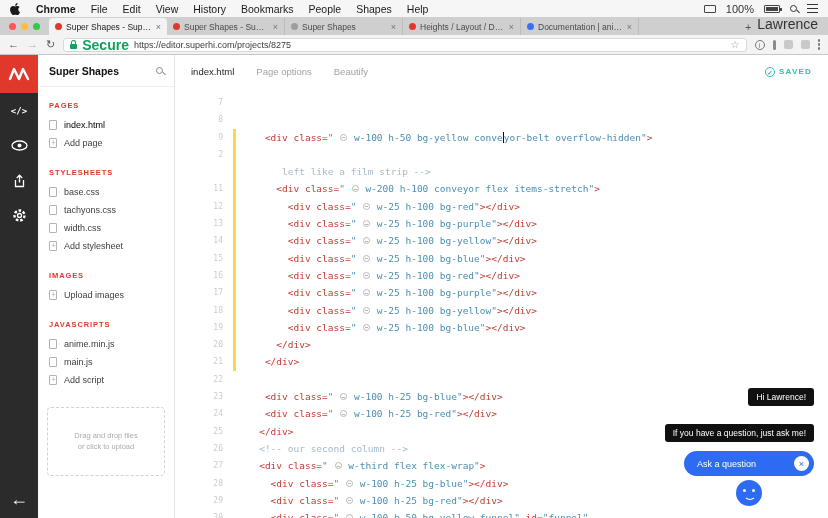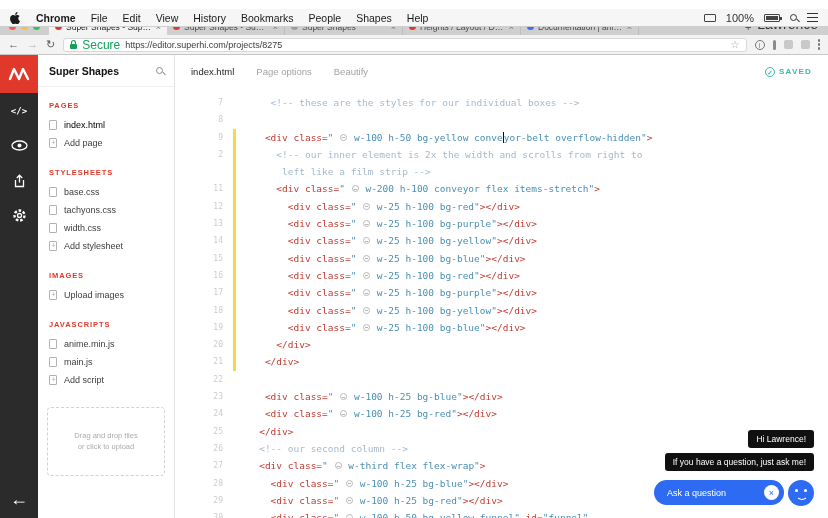--- a/index.html
+++ b/index.html
@@ -1,20 +1,20 @@
 <!DOCTYPE html>
 <html><head>
 <meta charset="utf-8">
 <style>
   * { margin:0; padding:0; box-sizing:border-box; }
   html,body { width:828px; height:518px; }
   body { position:relative; overflow:hidden; background:#fff; font-family:"Liberation Sans",sans-serif; -webkit-font-smoothing:antialiased; }
 
   
-  .menubar { position:absolute; top:9px; left:0; right:0; height:18px; background:#f6f6f6; border-bottom:1px solid #cfcfcf; display:flex; align-items:center; padding:0 10px; font-size:10.5px; color:#1a1a1a; z-index:30; }
+  .menubar { position:absolute; top:0; left:0; right:0; height:18px; background:#f6f6f6; border-bottom:1px solid #cfcfcf; display:flex; align-items:center; padding:0 10px; font-size:10.5px; color:#1a1a1a; z-index:30; }
   .menu-left { display:flex; align-items:center; gap:15px; }
   .apple-logo { width:11px; height:12px; display:inline-block; }
   .menu-item.bold { font-weight:bold; }
   .menu-right { margin-left:auto; display:flex; align-items:center; gap:10px; color:#333; }
   .ic-screen { width:12px; height:8px; border:1px solid #444; border-radius:1px; }
   .batt-label { font-size:11px; }
   .battery { width:16px; height:8px; border:1px solid #444; border-radius:1px; position:relative; }
   .battery::before { content:""; position:absolute; left:1px; top:1px; bottom:1px; width:12px; background:#444; }
   .battery::after { content:""; position:absolute; right:-3px; top:2px; width:2px; height:3px; background:#444; }
   .magnifier { width:7px; height:7px; border:1.4px solid #333; border-radius:50%; position:relative; }
@@ -35,21 +35,21 @@
   .newtab { width:18px; text-align:center; font-size:11px; color:#555; padding-bottom:2px; }
   .profile { margin-left:auto; font-size:14px; color:#333; padding:0 10px 3px 0; }
 
   
   .navbar { position:absolute; top:35px; left:0; right:0; height:20px; background:#f3f3f3; border-bottom:1px solid #c6c6c6; display:flex; align-items:center; padding:0 8px; gap:8px; z-index:28; }
   .nav-arrow { font-size:11px; color:#555; line-height:1; }
   .nav-arrow.fwd { color:#b0b0b0; }
   .urlbar { flex:1; height:14px; background:#fff; border:1px solid #d8d8d8; border-radius:3px; display:flex; align-items:center; gap:5px; padding:0 6px; font-size:9px; }
   .lock { width:7px; height:5px; background:#13a05c; border-radius:1px; position:relative; margin-top:3px; flex:none; }
   .lock::before { content:""; position:absolute; top:-4px; left:1px; width:3px; height:3px; border:1px solid #13a05c; border-bottom:none; border-radius:3px 3px 0 0; }
-  .secure { color:#13a05c; font-weight:normal; font-size:12px; }
+  .secure { color:#13a05c; font-weight:bold; font-size:14px; }
   .url { color:#3c3c3c; white-space:nowrap; overflow:hidden;text-align:center; }
   .star { margin-left:auto; color:#9a9a9a; font-size:10px; }
   .nav-icons { display:flex; align-items:center; gap:8px; }
   .ic-info { width:10px; height:10px; border:1px solid #777; border-radius:50%; font-size:7px; color:#777; text-align:center; line-height:9px; }
   .ic-bar { width:3px; height:10px; background:#8a8a8a; border-radius:2px; }
   .ic-sq { width:9px; height:9px; background:#c9c9c9; border-radius:2px; }
   .ic-dots { display:flex; flex-direction:column; gap:1.5px; }
   .ic-dots span { width:2.5px; height:2.5px; border-radius:50%; background:#777; }
 
   
@@ -89,22 +89,22 @@
   .tk-t { color:#c13b33; }
   .tk-s { color:#4a8fb3; }
   .tk-c { color:#a6b9cb; }
   .circ { display:inline-block; width:7px; height:7px; border:1px solid #b9b9b9; border-radius:50%; position:relative; vertical-align:middle; margin:0 1px 2px 1px; }
   .circ::after { content:""; position:absolute; left:1px; right:1px; top:2.5px; height:1px; background:#b9b9b9; }
   .caret { display:inline-block; width:1px; height:11px; background:#111; vertical-align:text-bottom; }
 
   
   .chat { position:absolute; right:14px; bottom:12px; display:flex; flex-direction:column; align-items:flex-end; z-index:40; }
   .bubble { background:#101010; color:#fff; font-size:8.5px; padding:4px 8px; border-radius:3px; }
-  .bubble + .bubble { margin-top:5px; }
-  .chat-row { display:flex; gap:4px; margin-top:9px; }
+  .bubble + .bubble { margin-top:18px; }
+  .chat-row { display:flex; align-items:center; gap:4px; margin-top:9px;flex-direction:column; }
   .ask { width:130px; height:25px; background:#2e6bf3; border-radius:13px; color:#fff; font-size:9px; display:flex; align-items:center; justify-content:space-between; padding:0 5px 0 13px; }
   .ask-x { width:15px; height:15px; background:#fff; color:#2e6bf3; border-radius:50%; font-size:9px; display:flex; align-items:center; justify-content:center; }
   .smiley { width:26px; height:26px; background:#2e6bf3; border-radius:50%; position:relative; }
   .smiley::before { content:""; position:absolute; left:7px; top:9px; width:3px; height:3px; background:#fff; border-radius:50%; box-shadow:9px 0 0 #fff; }
   .smiley::after { content:""; position:absolute; left:8px; top:13px; width:10px; height:6px; border:1.5px solid #fff; border-top:none; border-left-color:transparent; border-right-color:transparent; border-radius:0 0 10px 10px; }
 </style>
 </head>
 <body>
 
 <div class="menubar">
@@ -299,36 +299,34 @@
     <span class="etab">Beautify</span>
     <span class="saved">
       <span class="saved-check">✓</span>
       <span>SAVED</span>
     </span>
   </div>
   <div class="code">
       <div class="line">
         <span class="num">7</span>
         <span class="bar"></span>
-        <span class="content-code">     <span class="tk-c">&lt;!-- these are the styles for our individual boxes --&gt;</span></span>
       </div>
       <div class="line">
         <span class="num">8</span>
         <span class="bar"></span>
         <span class="content-code"></span>
       </div>
       <div class="line changed">
         <span class="num">9</span>
         <span class="bar"></span>
         <span class="content-code">    <span class="tk-t">&lt;div class=</span><span class="tk-s">" </span><span class="circ"></span><span class="tk-s"> w-100 h-50 bg-yellow conve</span><span class="caret"></span><span class="tk-s">yor-belt overflow-hidden"</span><span class="tk-t">&gt;</span></span>
       </div>
       <div class="line changed">
         <span class="num">2</span>
         <span class="bar"></span>
-        <span class="content-code">      <span class="tk-c">&lt;!-- our inner element is 2x the width and scrolls from right to</span></span>
       </div>
       <div class="line changed">
         <span class="num"></span>
         <span class="bar"></span>
         <span class="content-code">       <span class="tk-c">left like a film strip --&gt;</span></span>
       </div>
       <div class="line changed">
         <span class="num">11</span>
         <span class="bar"></span>
         <span class="content-code">      <span class="tk-t">&lt;div class=</span><span class="tk-s">" </span><span class="circ"></span><span class="tk-s"> w-200 h-100 conveyor flex items-stretch"</span><span class="tk-t">&gt;</span></span>

